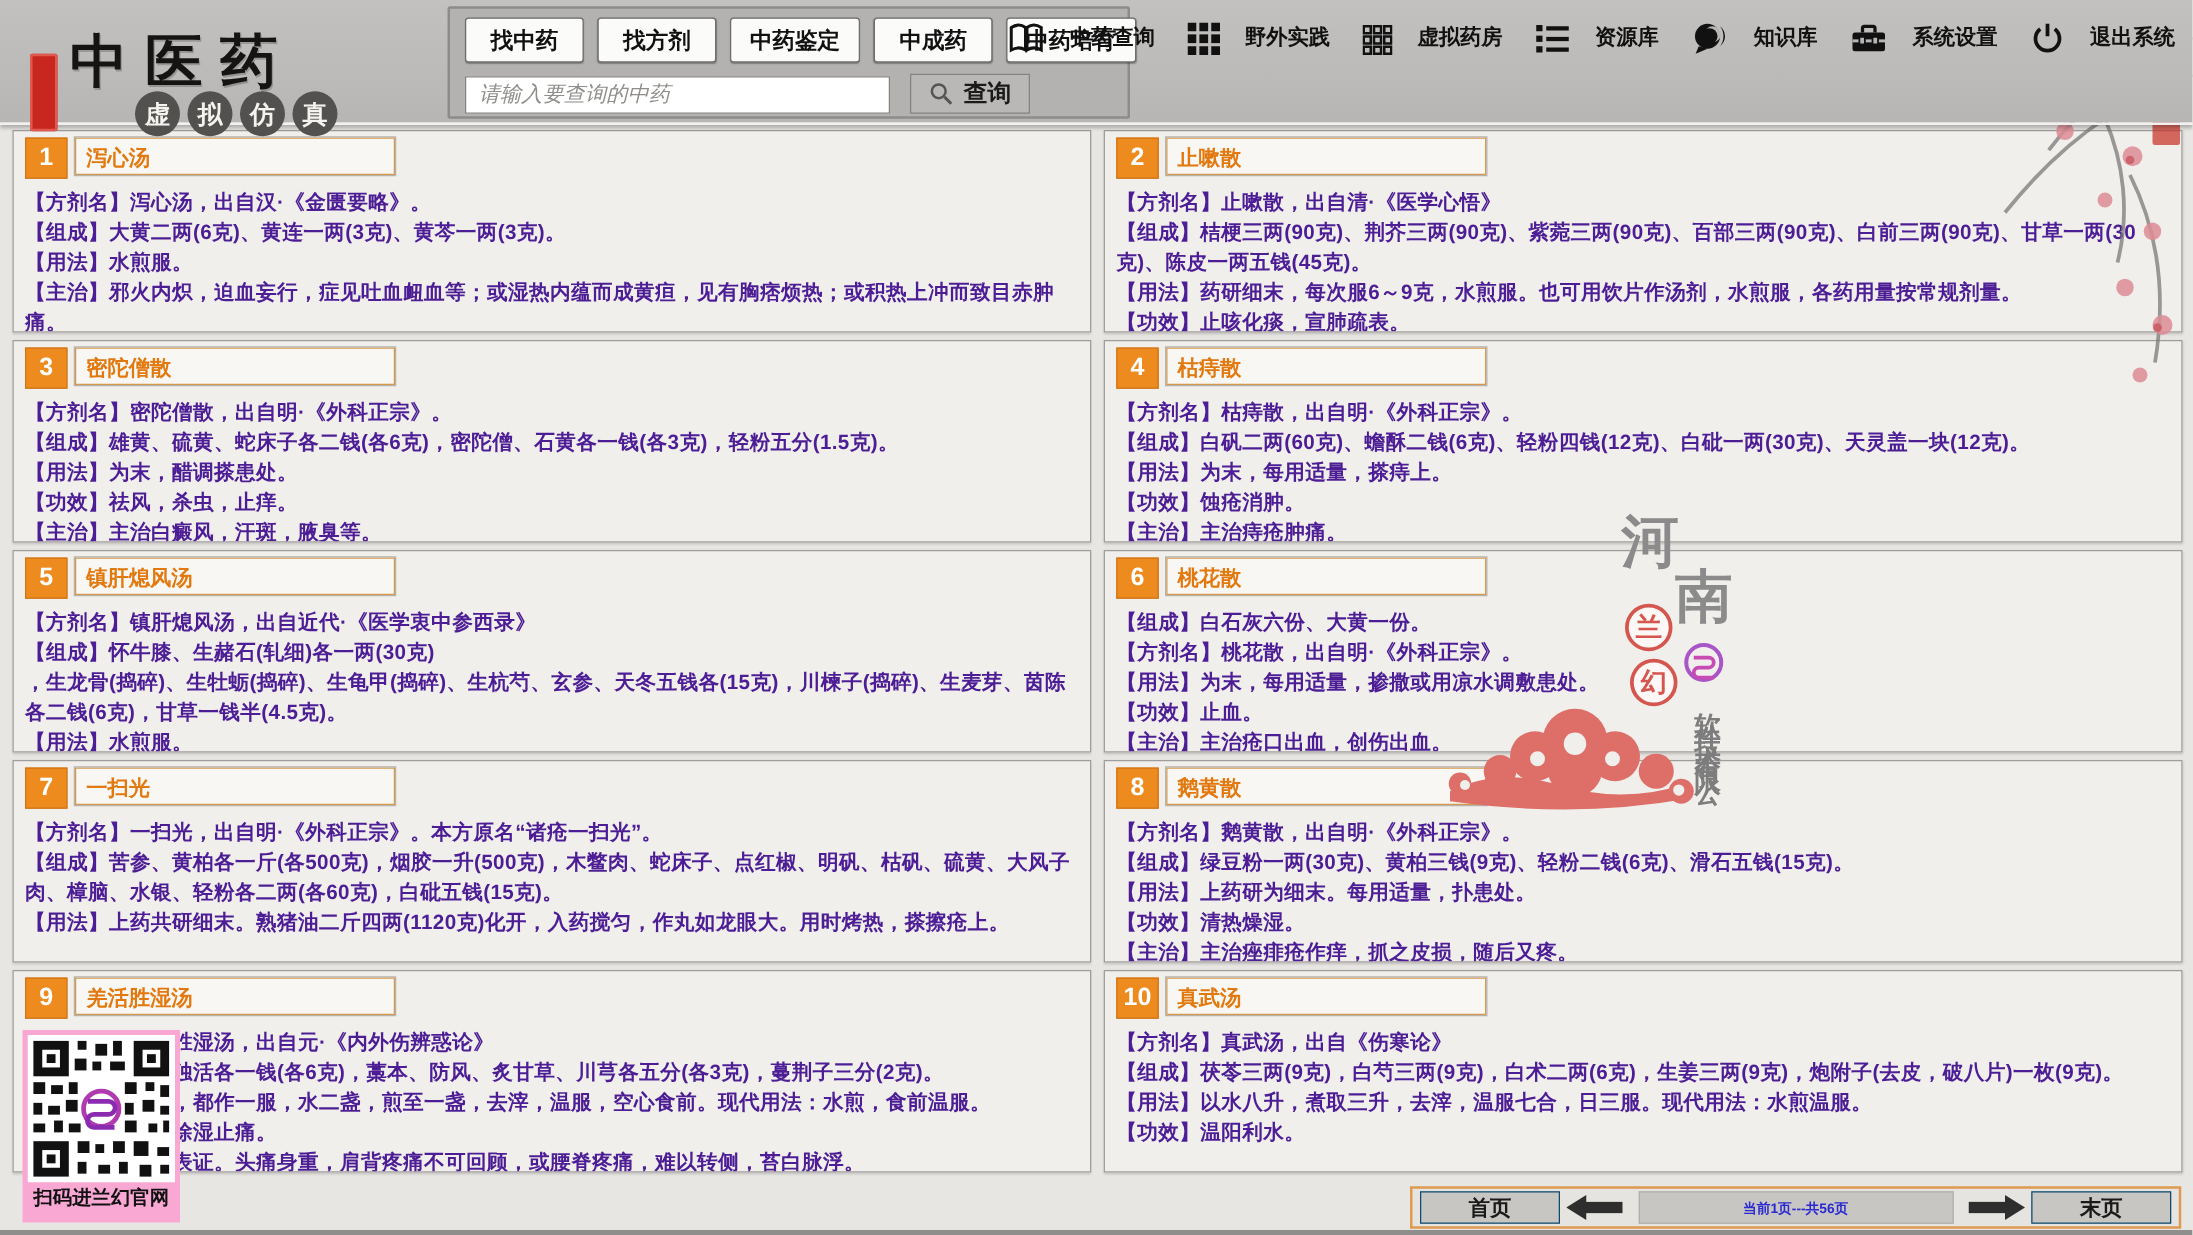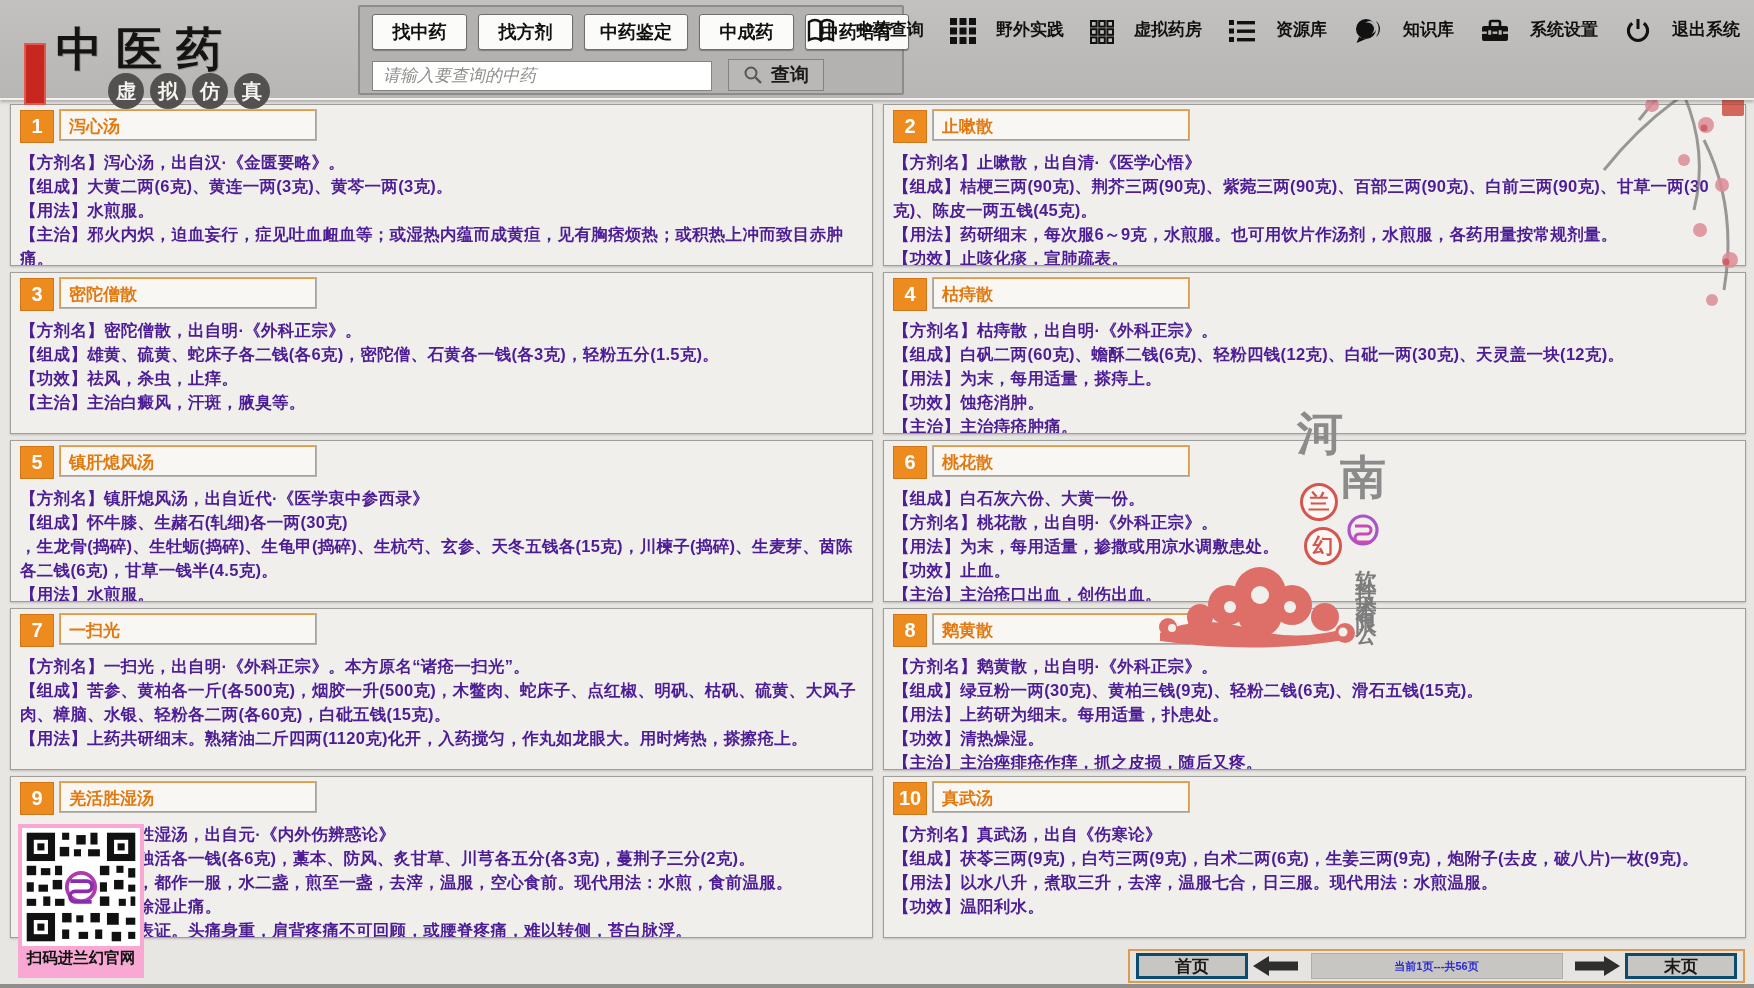--- a/index.html
+++ b/index.html
@@ -115,21 +115,21 @@
     padding-top:4px;
   }
   .qr-caption { font-size:15.5px; font-weight:bold; color:#111; margin-top:2px; white-space:nowrap; }
   
   .pagination {
     position:absolute; left:1128px; top:949px; width:617px; height:34px;
     background:#e6e4e1; border:2px solid #dd9a50; z-index:25;
     display:flex; align-items:center; justify-content:space-between; padding:0 6px;
   }
   .page-btn {
-    width:112px; height:26px; background:#c8c6c3; border:3px solid #0c4a6e;
+    width:112px; height:26px; background:#c8c6c3; border:1px solid #0c4a6e;
     font-size:17px; font-weight:bold; color:#1a1a1a;
     display:flex; align-items:center; justify-content:center; cursor:pointer;
   }
   .page-info {
     width:252px; height:26px; background:#c8c6c3; border:1px solid #b0aeab;
     color:#2a2ad0; font-size:11px; font-weight:bold;
     display:flex; align-items:center; justify-content:center;
   }
   .page-arrow { cursor:pointer; display:flex; align-items:center; }
   .bottom-strip { position:absolute; left:0; top:984px; width:1754px; height:4px; background:#8f8e8c; }
@@ -304,20 +304,21 @@
       </div>
   </div>
   <div class="card">
     <div class="card-head">
         <div class="badge">3</div>
     <div class="title-box">密陀僧散</div>
       </div>
     <div class="card-body">
         <div class="cline">【方剂名】密陀僧散，出自明·《外科正宗》。</div>
         <div class="cline">【组成】雄黄、硫黄、蛇床子各二钱(各6克)，密陀僧、石黄各一钱(各3克)，轻粉五分(1.5克)。</div>
+        <div class="cline">【用法】为末，醋调搽患处。</div>
         <div class="cline">【功效】祛风，杀虫，止痒。</div>
         <div class="cline">【主治】主治白癜风，汗斑，腋臭等。</div>
       </div>
   </div>
   <div class="card">
     <div class="card-head">
         <div class="badge">4</div>
     <div class="title-box">枯痔散</div>
       </div>
     <div class="card-body">

